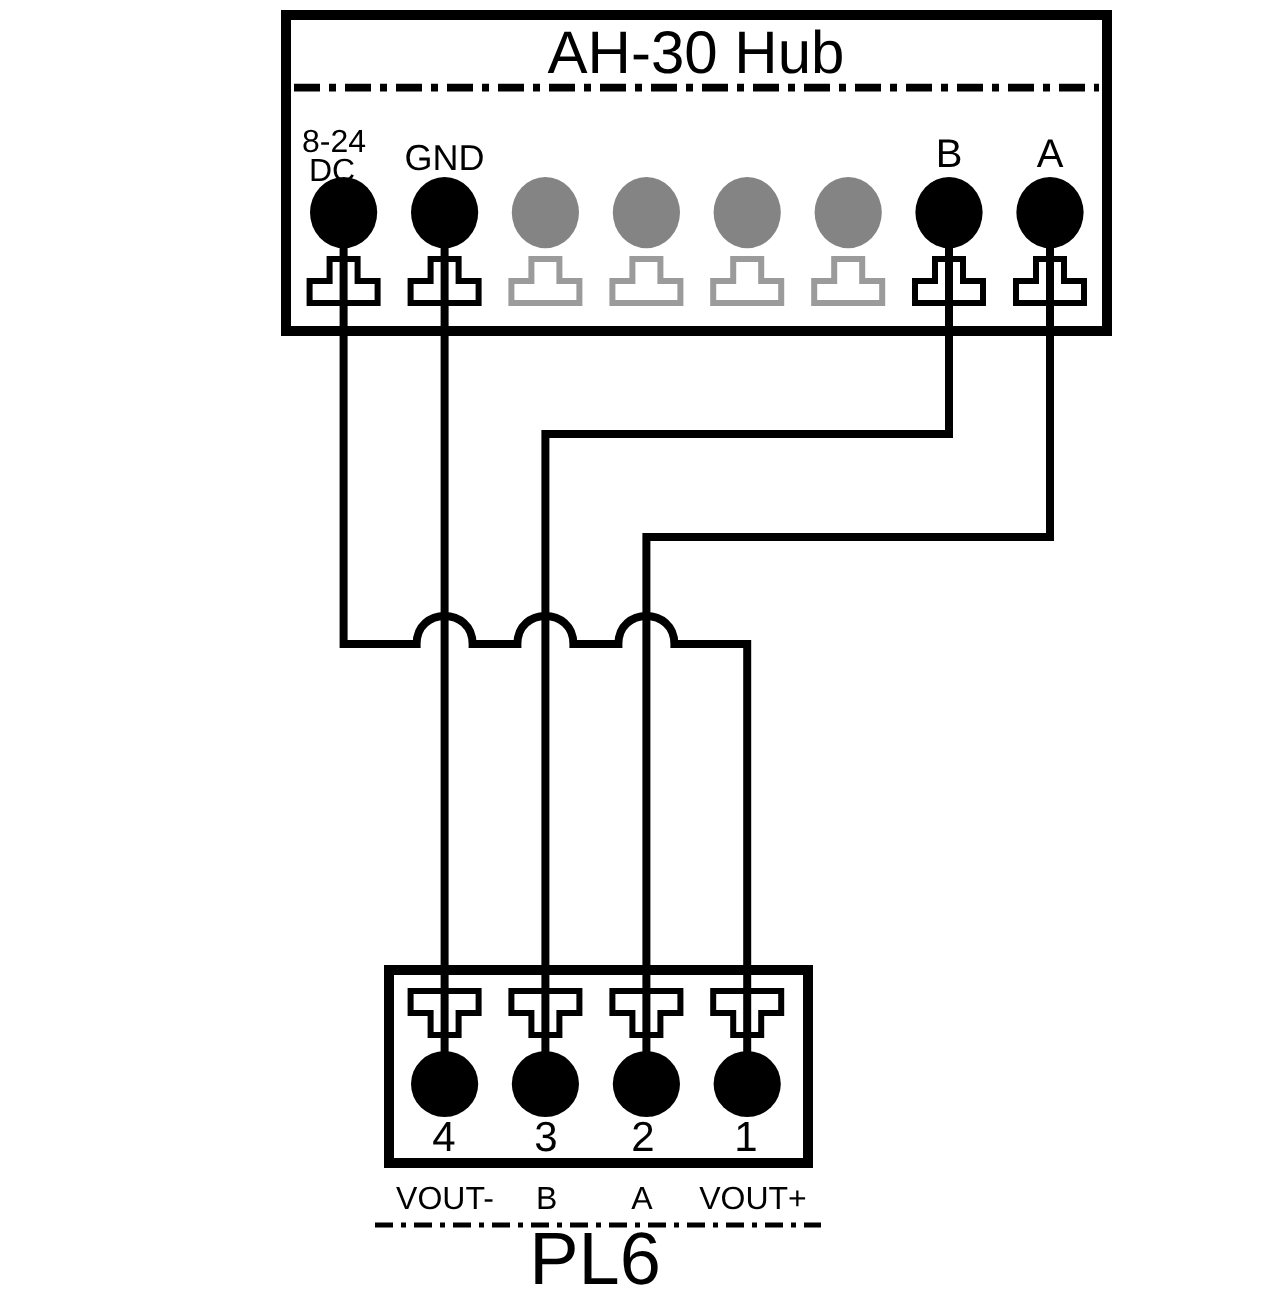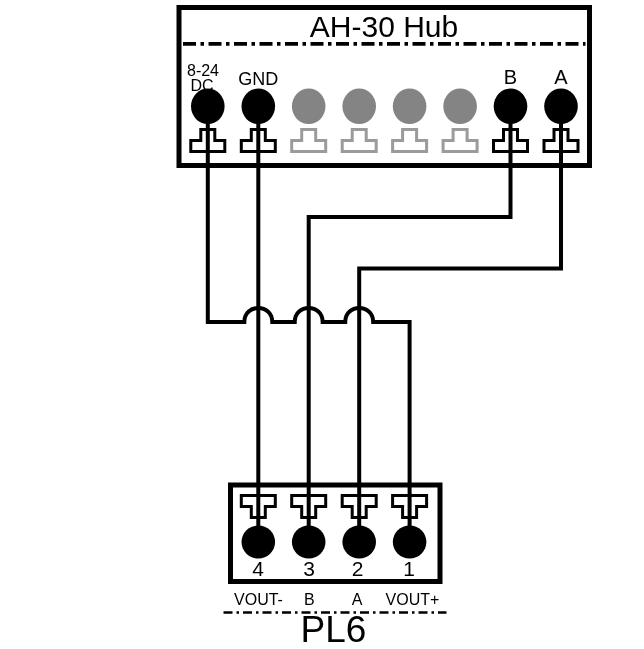--- a/index.html
+++ b/index.html
@@ -1,16 +1,16 @@
 <!DOCTYPE html>
 <html><head>
 <meta charset="utf-8">
 <style>
   html,body{margin:0;padding:0;background:#ffffff;}
-  .stage{width:596px;height:649px;position:relative;background:#ffffff;margin-left:36px;}
+  .stage{width:596px;height:649px;position:relative;background:#ffffff;}
   svg{display:block;}
   text{font-family:"Liberation Sans","DejaVu Sans",sans-serif;fill:#000;text-anchor:middle;}
   .t-title{font-size:30px;}
   .t-sub{font-size:16px;}
   .t-gnd{font-size:18px;}
   .t-ba{font-size:20px;}
   .t-num{font-size:21px;}
   .t-pin{font-size:16px;}
   .t-dev{font-size:37px;}
   .box{fill:none;stroke:#000;stroke-width:5;}

